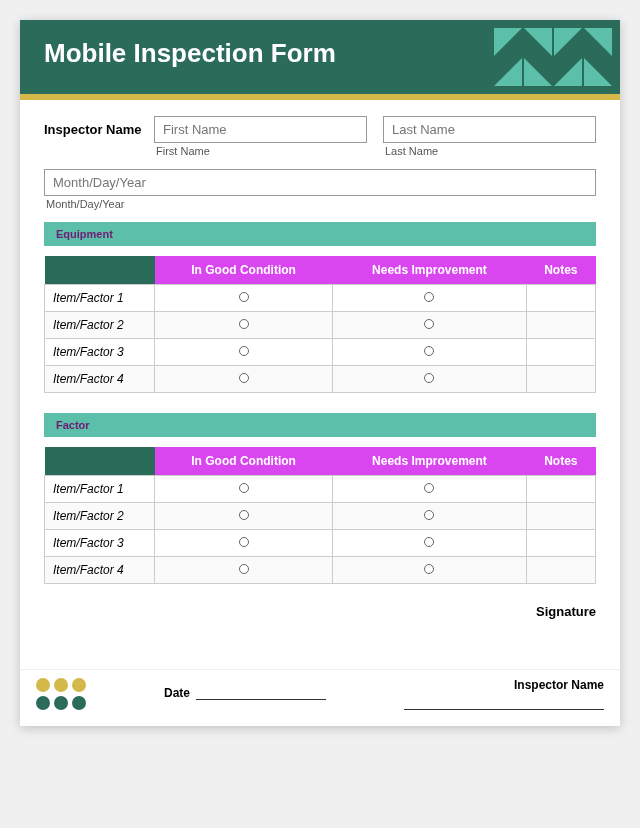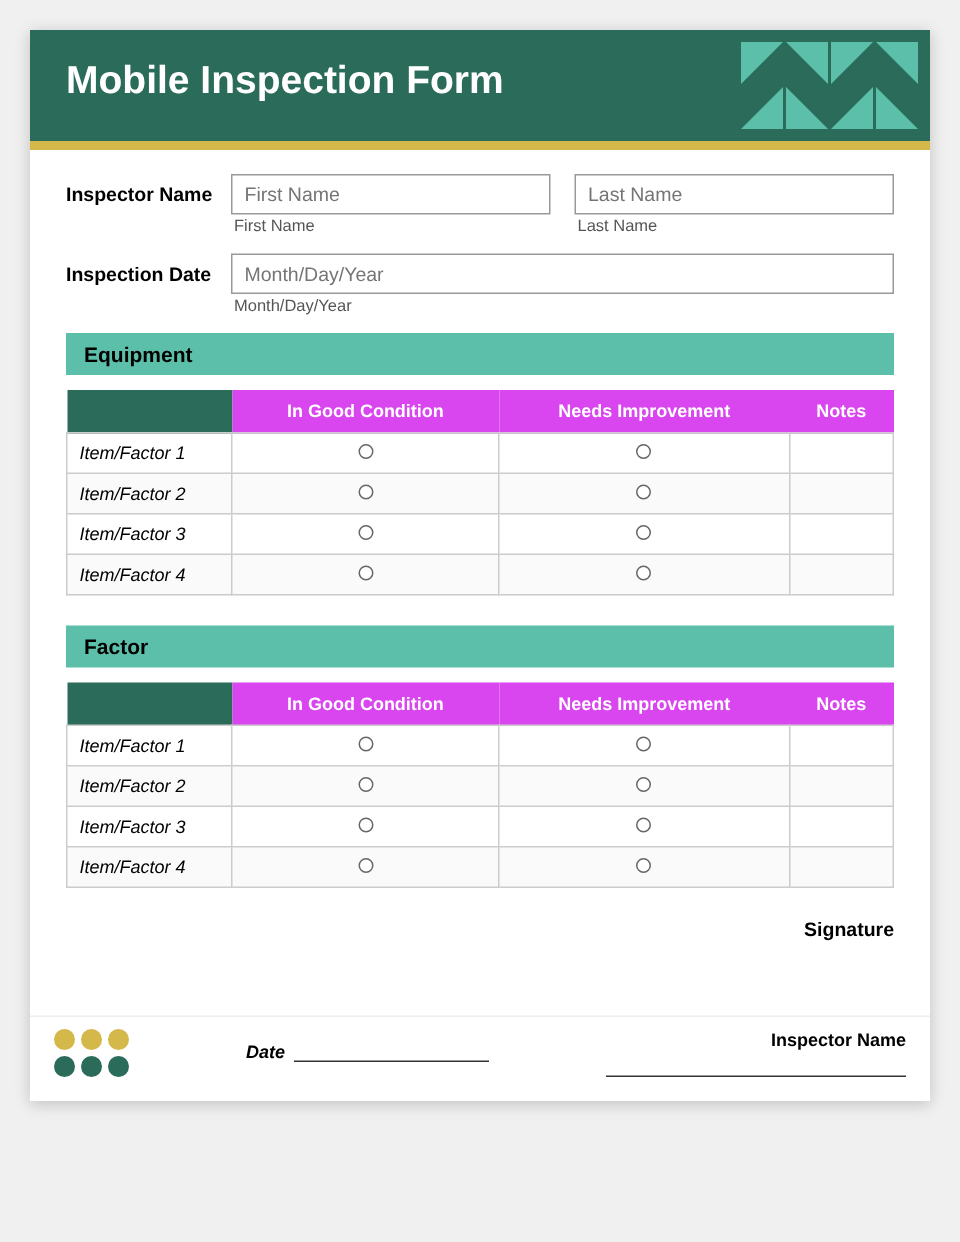--- a/index.html
+++ b/index.html
@@ -98,22 +98,22 @@
       font-size: 11px;
       color: #555;
       margin-top: 2px;
       padding-left: 2px;
     }
     
     .section-header {
       background: #5bbfaa;
       padding: 6px 12px;
       font-weight: bold;
-      font-size: 14px;
-      color: #000000;
+      font-size: 11px;
+      color: #701a75;
       margin-bottom: 10px;
     }
     
     .inspect-table {
       width: 100%;
       border-collapse: collapse;
       margin-bottom: 20px;
       font-size: 12px;
     }
     .inspect-table th {
@@ -228,21 +228,20 @@
       border-bottom: 1px solid #333;
       width: 130px;
       height: 12px;
     }
     .footer-center {
       flex: 1;
       display: flex;
       justify-content: center;
       align-items: flex-start;
       padding-bottom: 2px;
-      font-style: italic;
     }
   </style>
 </head>
 <body>
 
 <div class="page">
 
   <div class="header">
     <div class="header-title">Mobile Inspection Form</div>
     <div class="header-accent"></div>
@@ -303,21 +302,20 @@
           <span class="field-sub-label">First Name</span>
         </div>
         <div class="field-input-wrap">
           <input type="text" placeholder="Last Name" style="">
           <span class="field-sub-label">Last Name</span>
         </div>
       </div>
     </div>
 
     <div class="field-row">
-      <div class="field-label">Inspection Date</div>
       <div class="field-inputs">
         <div class="field-input-wrap">
           <input type="text" style="width: 100%;" placeholder="Month/Day/Year">
           <span class="field-sub-label">Month/Day/Year</span>
         </div>
       </div>
     </div>
 
     <div class="section-header">Equipment</div>
     <table class="inspect-table">

